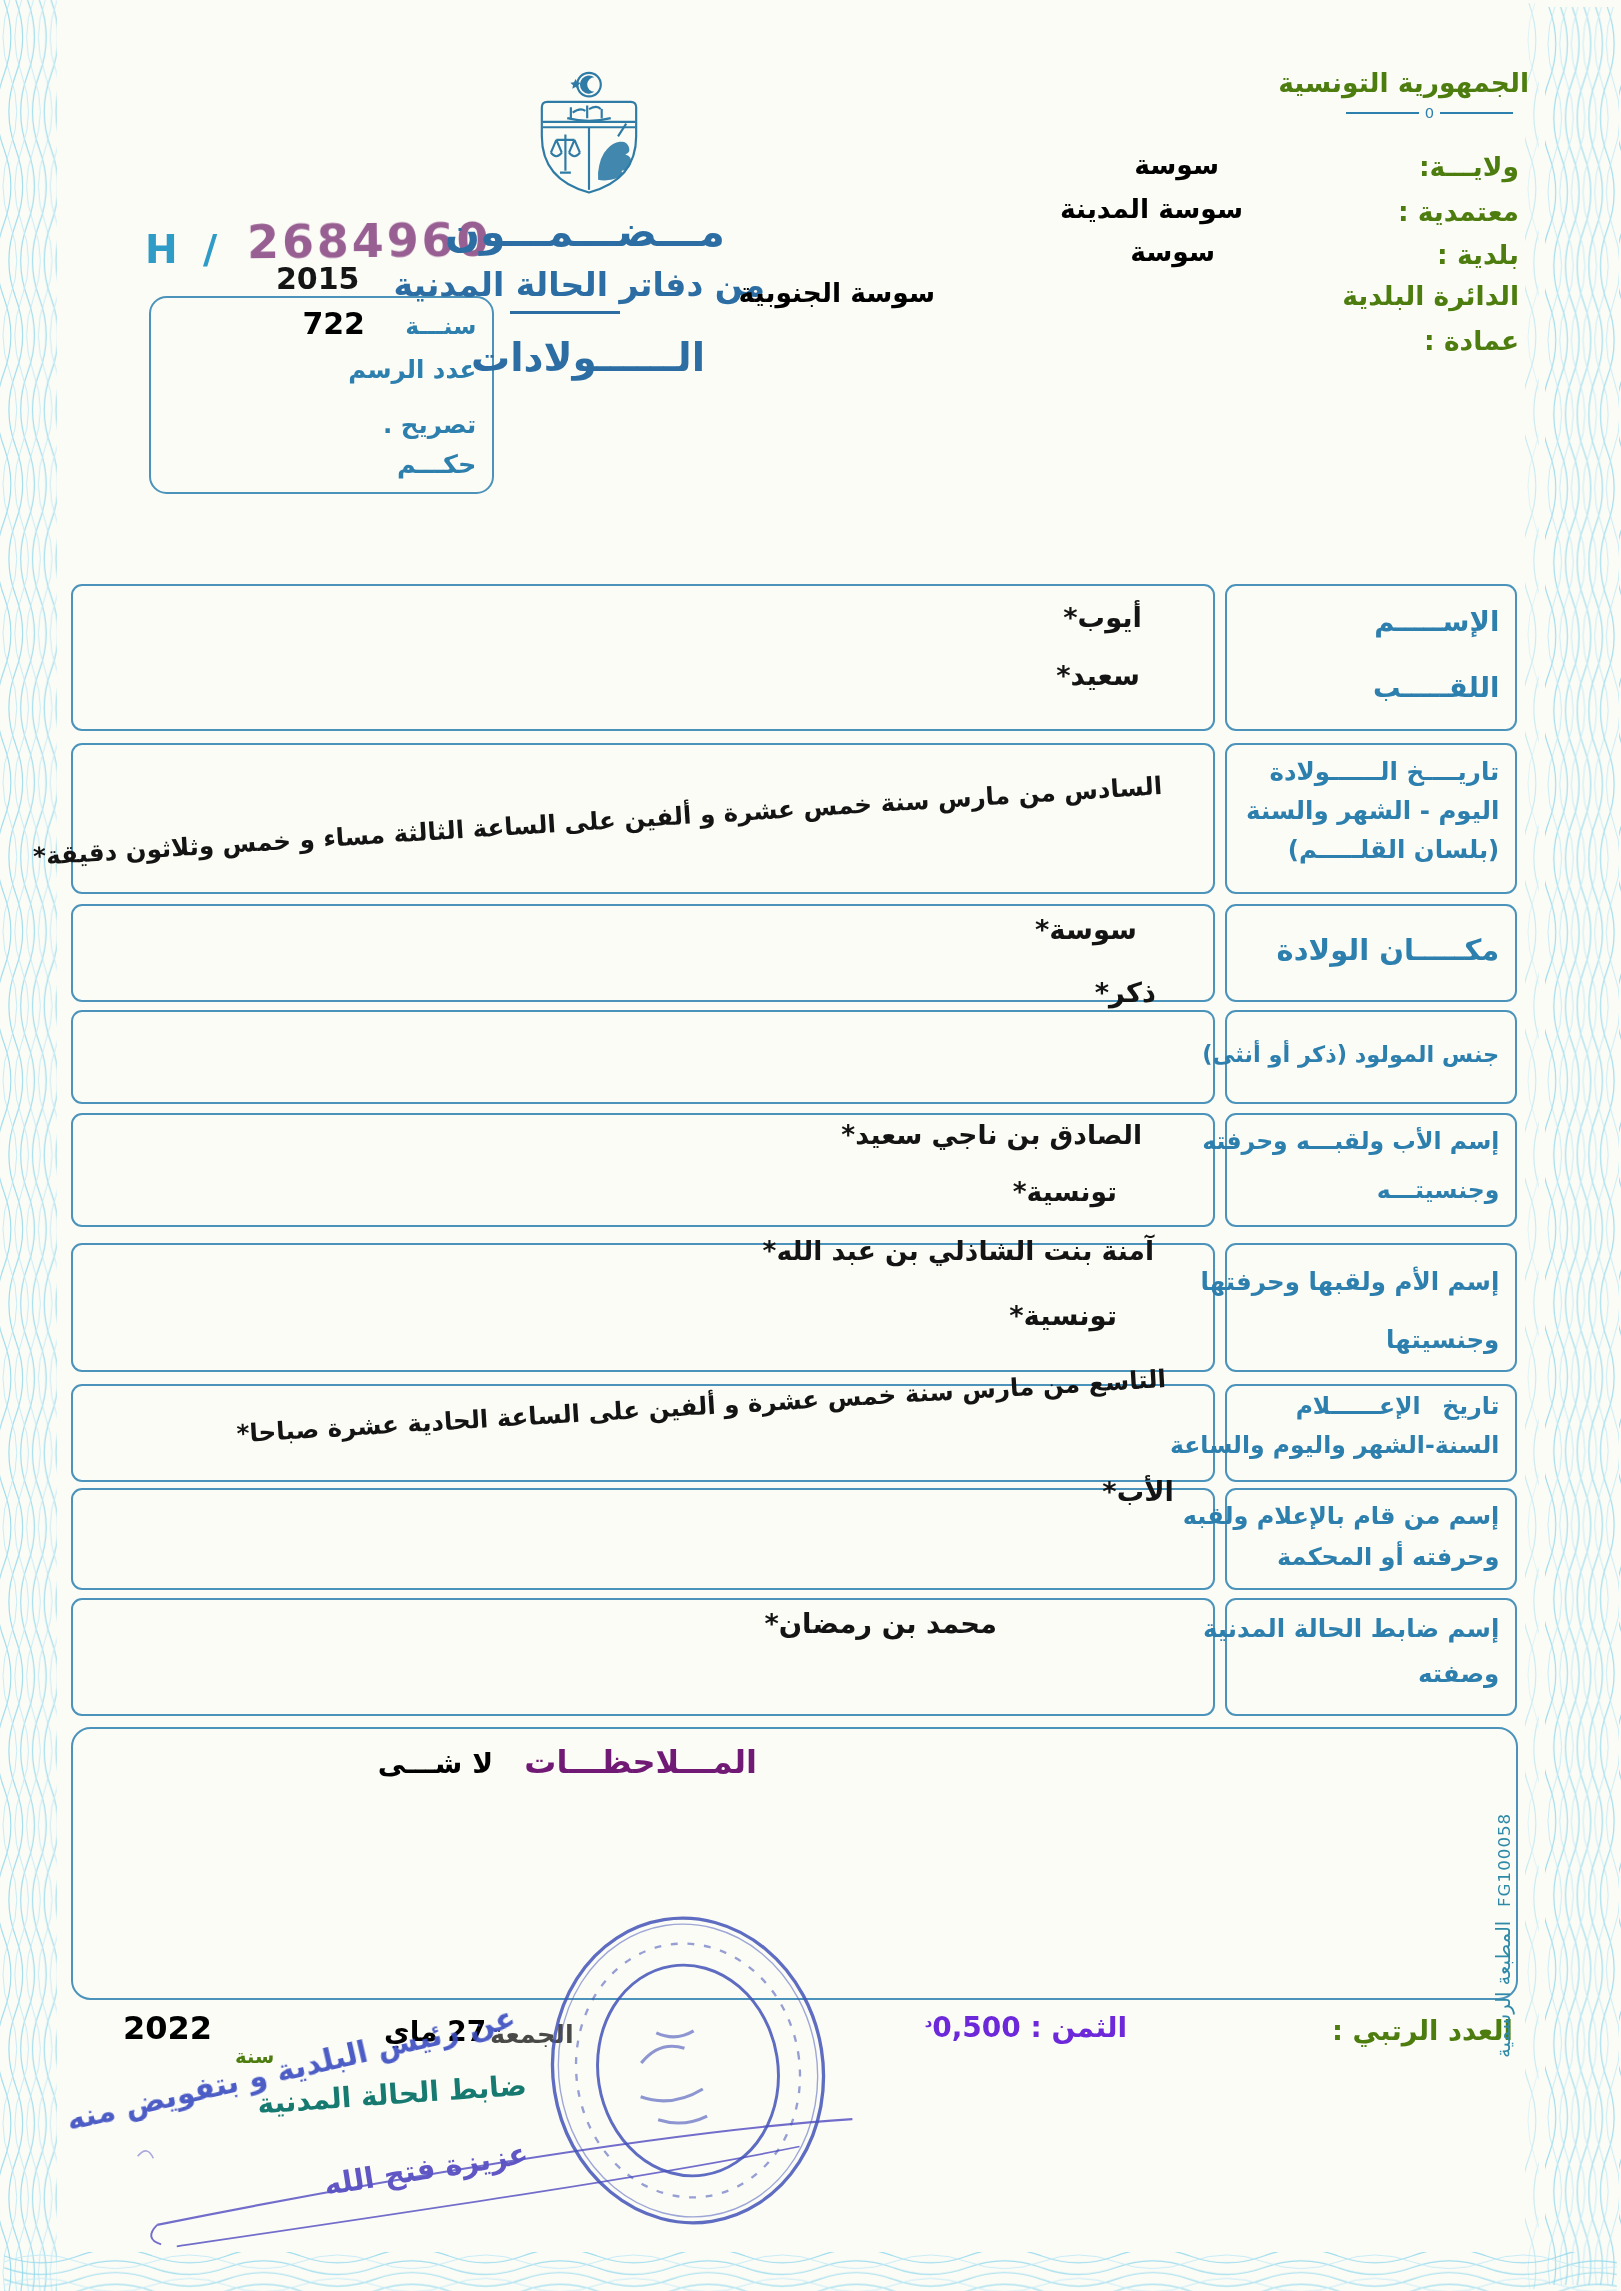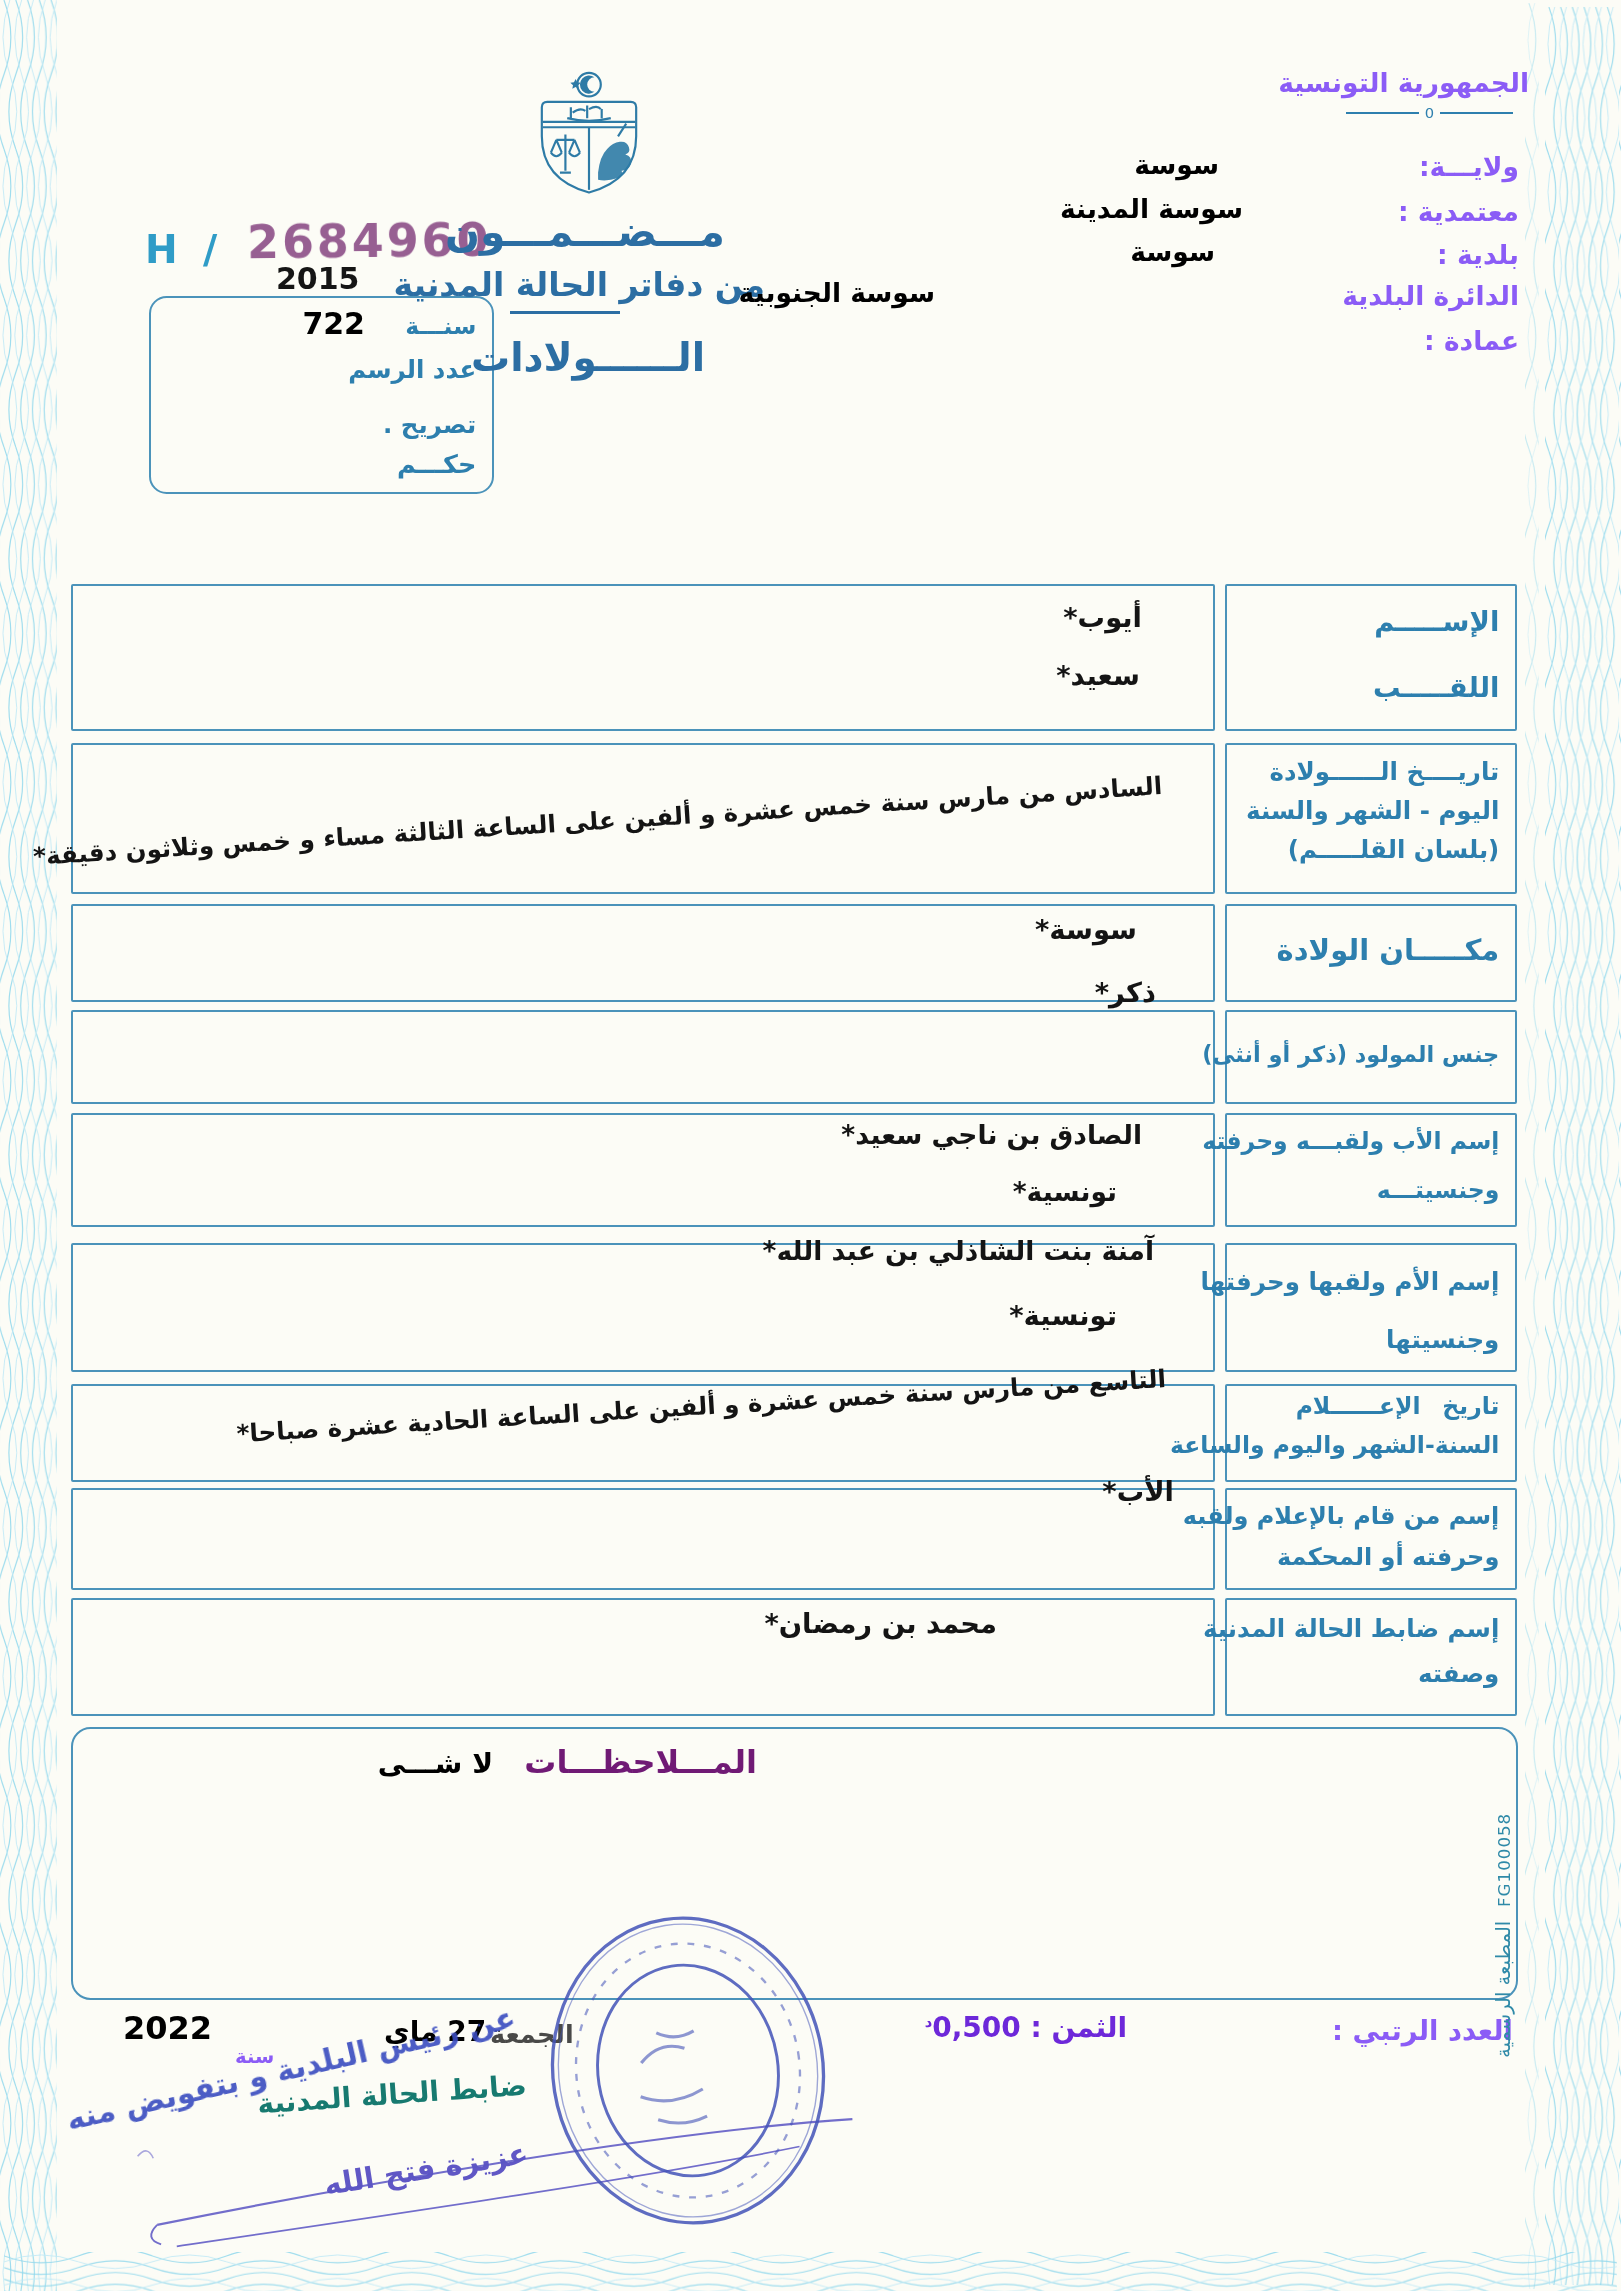--- a/index.html
+++ b/index.html
@@ -1,22 +1,22 @@
 <!DOCTYPE html>
 <html lang="ar"><head>
 <meta charset="utf-8">
 <style>
   html,body{margin:0;padding:0;background:#e8e8e4;}
   .page{position:relative;width:1621px;height:2292px;background:#fcfcf6;overflow:hidden;
         font-family:"DejaVu Sans",sans-serif;color:#151515;}
   .abs{position:absolute;}
-  .t{color:#8b5cf6;font-weight:600;text-align:right;}
+  .t{color:#4d7c0f;font-weight:600;text-align:right;}
   .v{color:#000000;font-weight:700;}
   .rtl{direction:rtl;unicode-bidi:plaintext;white-space:nowrap;}
-  .box{position:absolute;border:2.5px solid #4b93ba;border-radius:2px;background:transparent;}
+  .box{position:absolute;border:2.5px solid #4b93ba;border-radius:11px;background:transparent;}
   .vbox{left:71px;width:1140px;}
   .lbox{left:1225px;width:288px;}
   .lbl-line{position:absolute;right:15.7px;direction:rtl;white-space:nowrap;color:#2d7fae;font-weight:600;}
   .val-line{position:absolute;direction:rtl;white-space:nowrap;color:#141414;font-weight:700;font-size:27.4px;}
   .tilt{transform-origin:100% 50%;}
   .title{color:#2c6ea3;font-weight:700;text-align:center;}
   .sup{font-size:14.7px;vertical-align:super;}
   .stampblue{color:#3a4cc0;}
   .smudge{filter:blur(0.4px);}
 </style>

